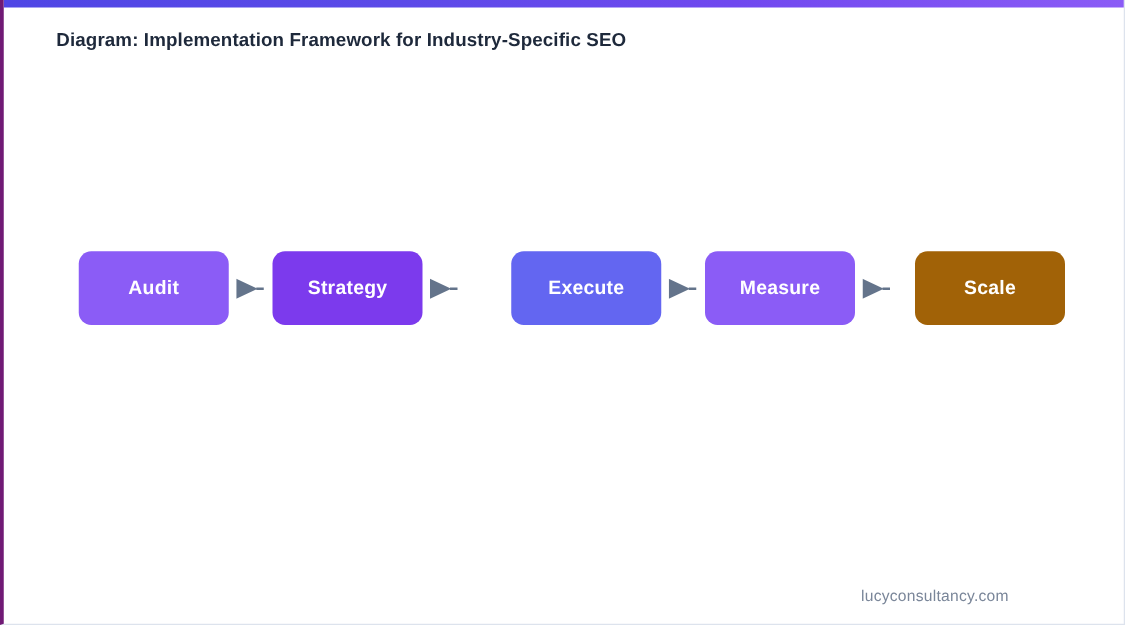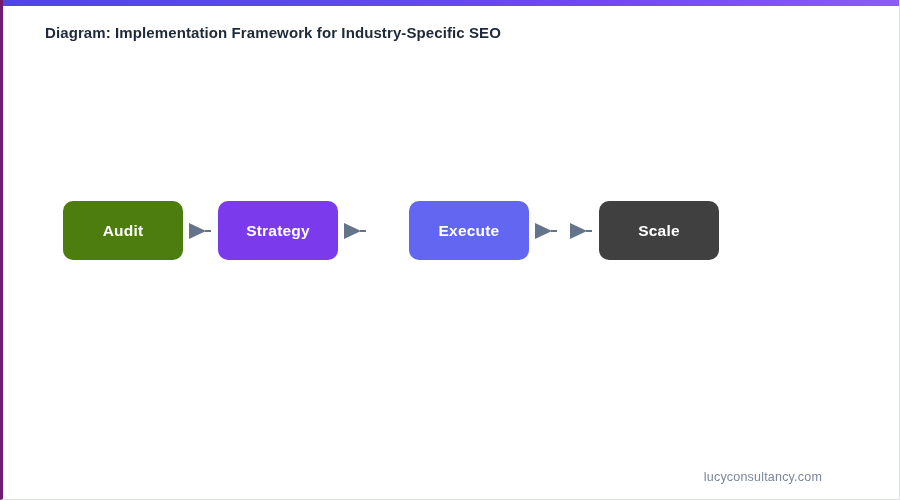--- a/index.html
+++ b/index.html
@@ -80,40 +80,40 @@
     justify-content: center;
     flex: 0 0 35px;
   }
   .flow-arrow svg {
     display: block;
   }
 
   
   #footer-watermark {
     position: absolute;
-    right: 77px;
+    right: 92px;
     top: 470px;
     font-size: 12.5px;
     color: #7a8699;
     letter-spacing: 0.2px;
     white-space: nowrap;
   }
 </style>
 </head>
 <body>
 
 <div id="canvas">
 
   <div id="accent-bar"></div>
 
   <div id="page-title">Diagram: Implementation Framework for Industry-Specific SEO</div>
 
   <div id="flow">
 
-  <div class="flow-node" style="background: #4d7c0f;">
+  <div class="flow-node" style="background: #8b5cf6;">
         <span class="flow-node-label">Audit</span>
       </div>
       <div class="flow-arrow">
         <svg width="24" height="20" viewBox="0 0 24 20" aria-hidden="true">
           <polygon points="0,2 17,10 0,18" fill="#64748b"></polygon>
           <rect x="16" y="9" width="6" height="2" fill="#64748b"></rect>
         </svg>
       </div>
       <div class="flow-node" style="background: rgb(124, 58, 237); align-items: center;">
         <span class="flow-node-label">Strategy</span>
@@ -126,26 +126,29 @@
       </div>
       <div class="flow-node" style="background: rgb(99, 102, 241); margin-left: 36px;">
         <span class="flow-node-label">Execute</span>
       </div>
       <div class="flow-arrow">
         <svg width="24" height="20" viewBox="0 0 24 20" aria-hidden="true">
           <polygon points="0,2 17,10 0,18" fill="#64748b"></polygon>
           <rect x="16" y="9" width="6" height="2" fill="#64748b"></rect>
         </svg>
       </div>
+      <div class="flow-node" style="background: rgb(139, 92, 246);">
+        <span class="flow-node-label">Measure</span>
+      </div>
       <div class="flow-arrow">
         <svg width="24" height="20" viewBox="0 0 24 20" aria-hidden="true">
           <polygon points="0,2 17,10 0,18" fill="#64748b"></polygon>
           <rect x="16" y="9" width="6" height="2" fill="#64748b"></rect>
         </svg>
       </div>
-      <div class="flow-node" style="background: #404040;">
+      <div class="flow-node" style="background: #a16207; margin-left: 13px;">
         <span class="flow-node-label">Scale</span>
       </div>
     </div>
 
   <div id="footer-watermark">lucyconsultancy.com</div>
 
 </div>
 
 </body></html>

